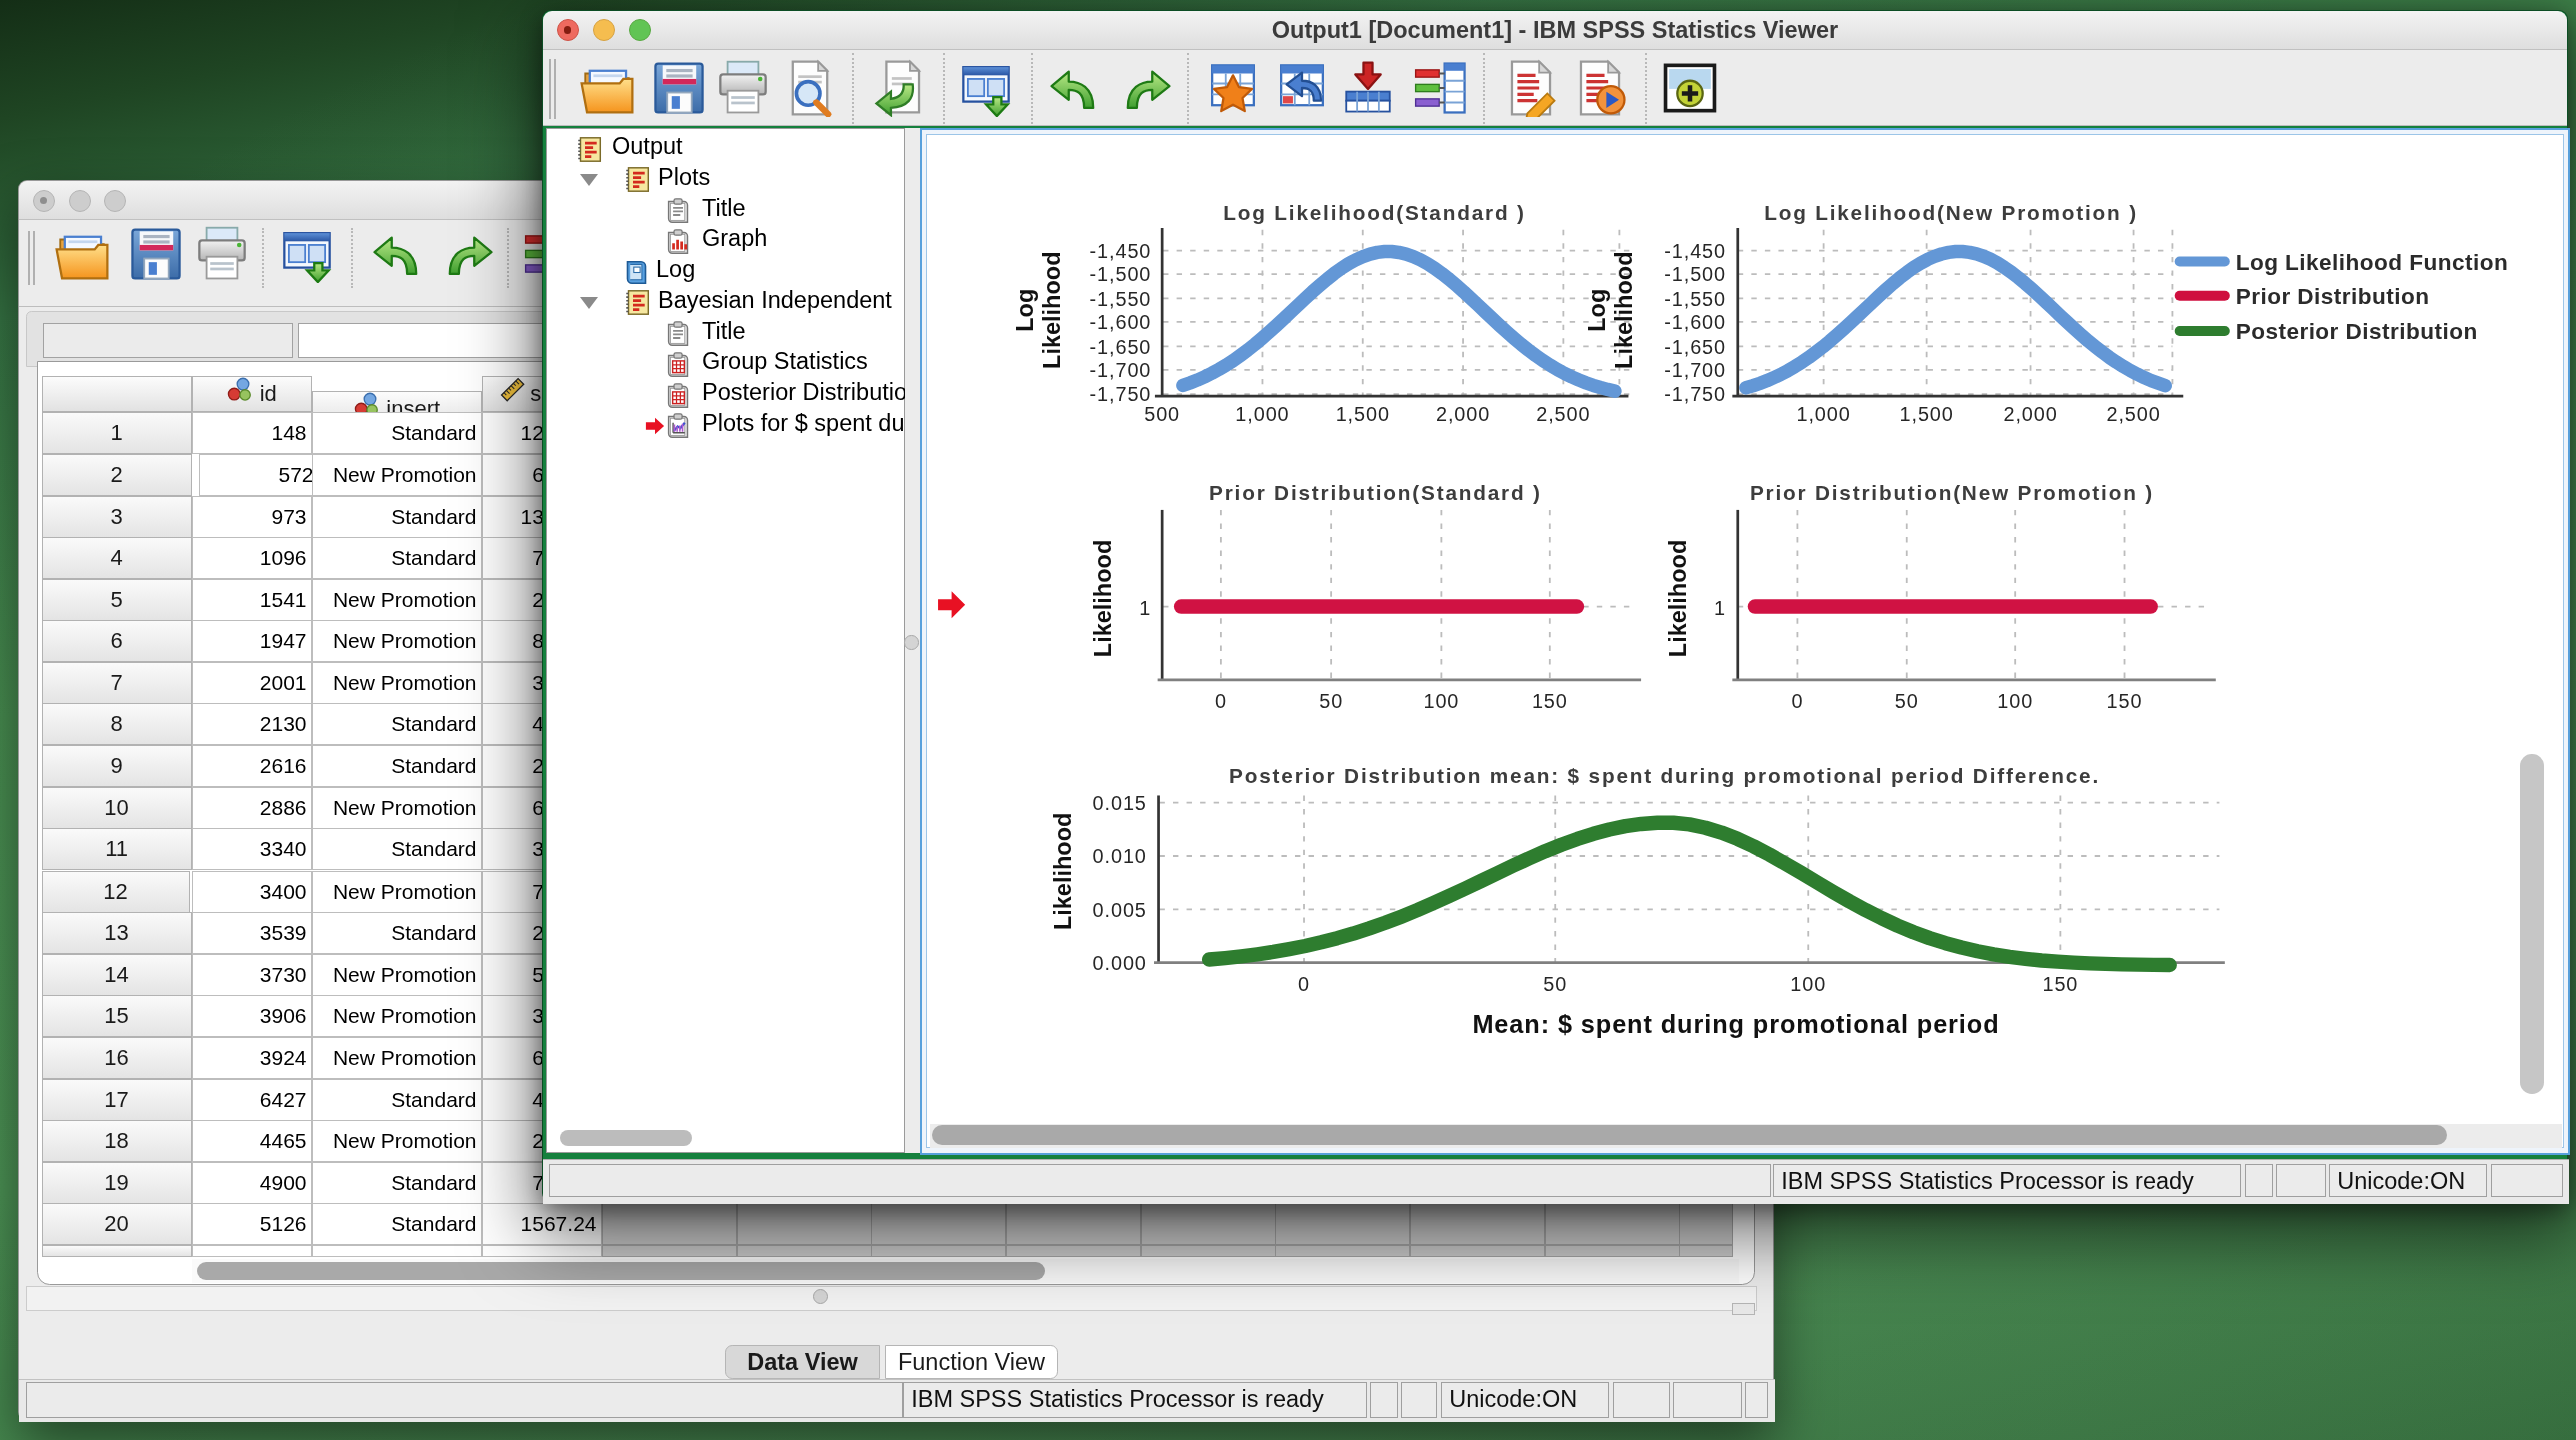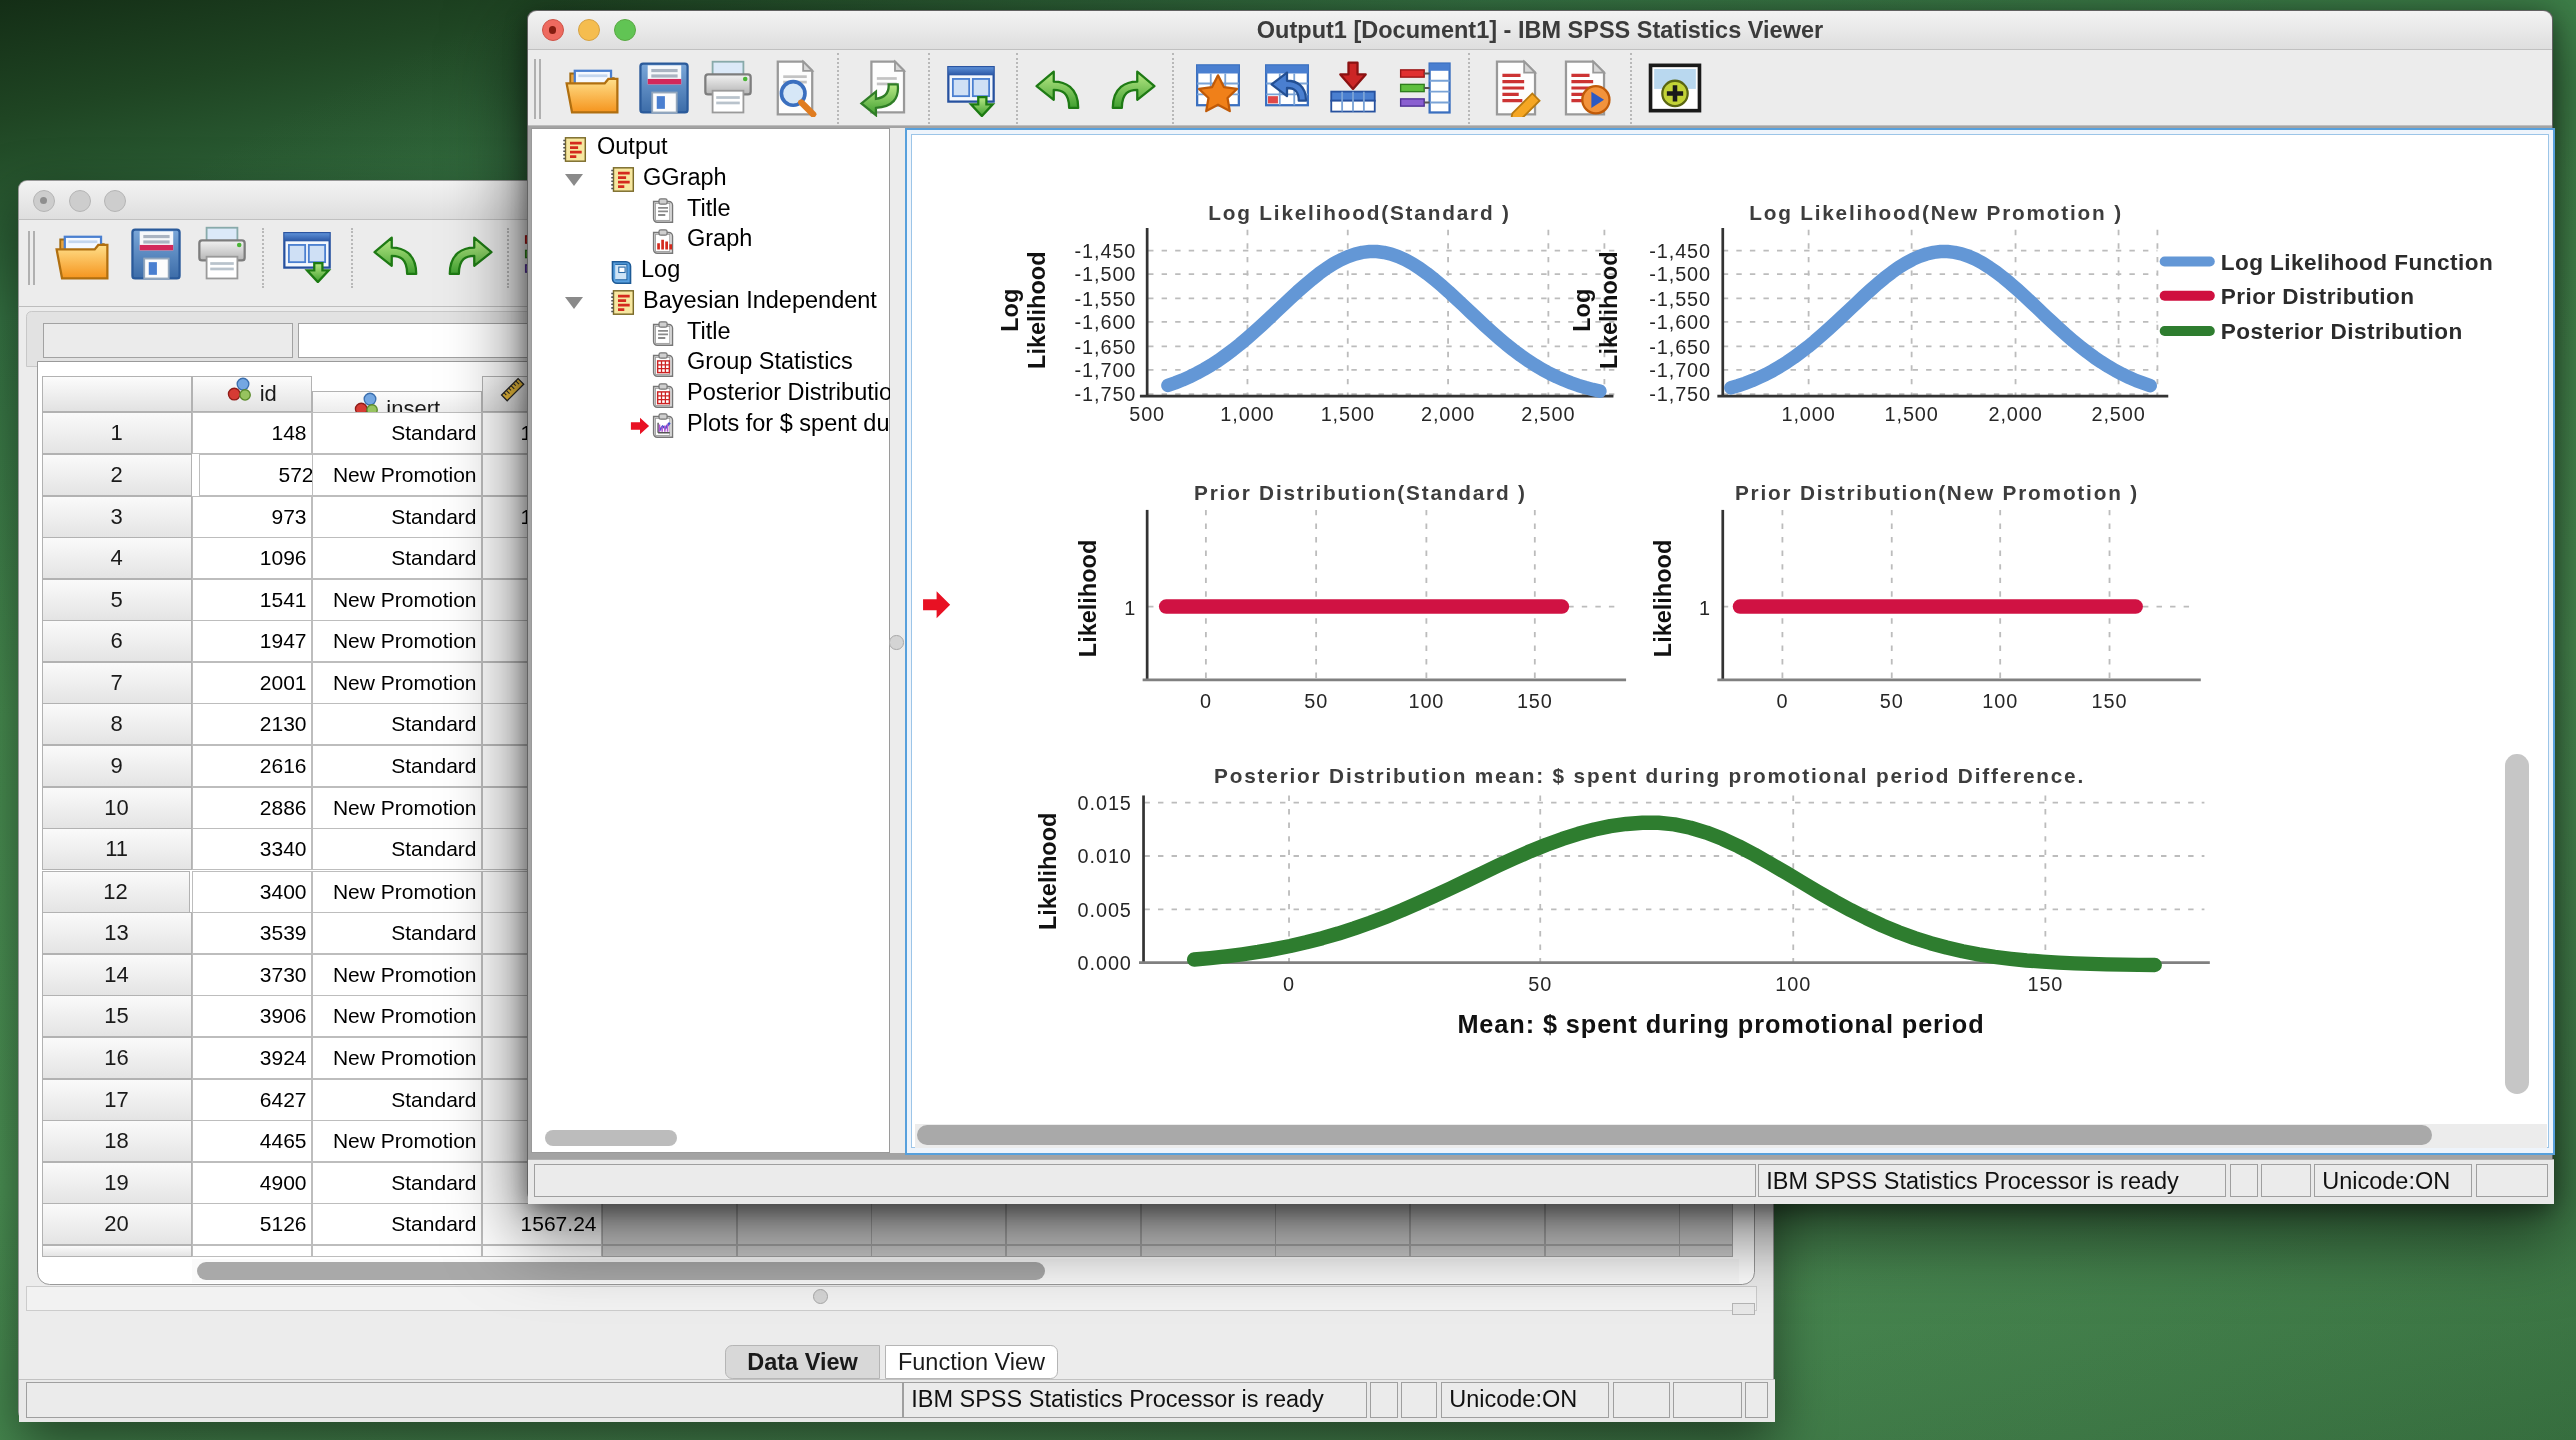--- a/index.html
+++ b/index.html
@@ -1,21 +1,21 @@
 <!DOCTYPE html>
 <html style="font-size:14.5px"><head><meta charset="utf-8">
 <style>
 *{margin:0;padding:0;box-sizing:border-box}
 html,body{width:2576px;height:1441px;overflow:hidden;font-family:"Liberation Sans",sans-serif}
 body{background:
  radial-gradient(ellipse 2169px 1265px at 55% 58%, rgba(125,195,130,0.22), rgba(0,0,0,0) 78%),
  linear-gradient(168deg,#142e16 0%,#1f4523 6%,#357343 16%,#468c4f 36%,#4b9254 60%,#417f4a 82%,#356c3d 100%);}
 #dw{position:absolute;left:18px;top:180px;width:1756px;height:1241px;background:#ececec;border-radius:9px;
  box-shadow:0 22.6px 54px rgba(0,0,0,0.5);border:0.9px solid rgba(0,0,0,0.35)}
-#vw{position:absolute;left:527px;top:10px;width:2026px;height:1192px;background:#a3a3a3;border-radius:9px;
+#vw{position:absolute;left:542px;top:10px;width:2026px;height:1192px;background:#15803d;border-radius:9px;
  box-shadow:0 27px 72px 7.2px rgba(0,0,0,0.55),0 7.2px 22px rgba(0,0,0,0.42);border:0.9px solid rgba(0,0,0,0.4)}
 .dtitle,.vtitle{position:absolute;left:0;top:0;right:0;height:39px;border-radius:9px 9px 0 0;
  background:linear-gradient(#f3f3f3,#dedede);border-bottom:0.9px solid #c0c0c0}
 .ttext{display:block;text-align:center;line-height:39px;font-size:23.5px;font-weight:600;color:#3b3b3b}
 .gray-light{position:absolute;width:22px;height:22px;border-radius:50%;background:#cdcdcd;border:0.9px solid #b5b5b5}
 .gray-light .tdot{position:absolute;left:6.3px;top:6.3px;width:7.2px;height:7.2px;border-radius:50%;background:#8e8e8e}
 .light{position:absolute;width:22px;height:22px;border-radius:50%;border:0.9px solid}
 .light .rdot{position:absolute;left:6.3px;top:6.3px;width:7.2px;height:7.2px;border-radius:50%;background:#841d10}
 .dtoolbar{position:absolute;left:0;top:39px;right:0;height:87px;background:#ececec;border-bottom:1.8px solid #bdbdbd}
 .vtoolbar{position:absolute;left:0;top:39px;right:0;height:76px;background:#ececec;border-bottom:1.8px solid #bdbdbd}
@@ -627,21 +627,21 @@
     </svg>
     <div style="position:absolute;left:2.7px;top:117px;width:359px;height:1025px;background:#ffffff;border:0.9px solid #9a9a9a"></div>
     <svg style="position:absolute;left:33px;top:125px;width:27px;height:27px;" viewBox="0 0 30 30" width="27" height="27">
       <use href="#t-note"></use>
     </svg>
     <div class="titem" style="left:69px;top:121px">Output</div>
     <div class="tri" style="left:37px;top:163px"></div>
     <svg style="position:absolute;left:81px;top:155px;width:27px;height:27px;" viewBox="0 0 30 30" width="27" height="27">
       <use href="#t-note"></use>
     </svg>
-    <div class="titem" style="left:115px;top:152px">GGraph</div>
+    <div class="titem" style="left:115px;top:152px">Plots</div>
     <svg style="position:absolute;left:122px;top:186px;width:27px;height:27px;" viewBox="0 0 30 30" width="27" height="27">
       <use href="#t-title"></use>
     </svg>
     <div class="titem" style="left:159px;top:183px">Title</div>
     <svg style="position:absolute;left:122px;top:217px;width:27px;height:27px;" viewBox="0 0 30 30" width="27" height="27">
       <use href="#t-graph"></use>
     </svg>
     <div class="titem" style="left:159px;top:213px">Graph</div>
     <svg style="position:absolute;left:80px;top:248px;width:27px;height:27px;" viewBox="0 0 30 30" width="27" height="27">
       <use href="#t-log"></use>

